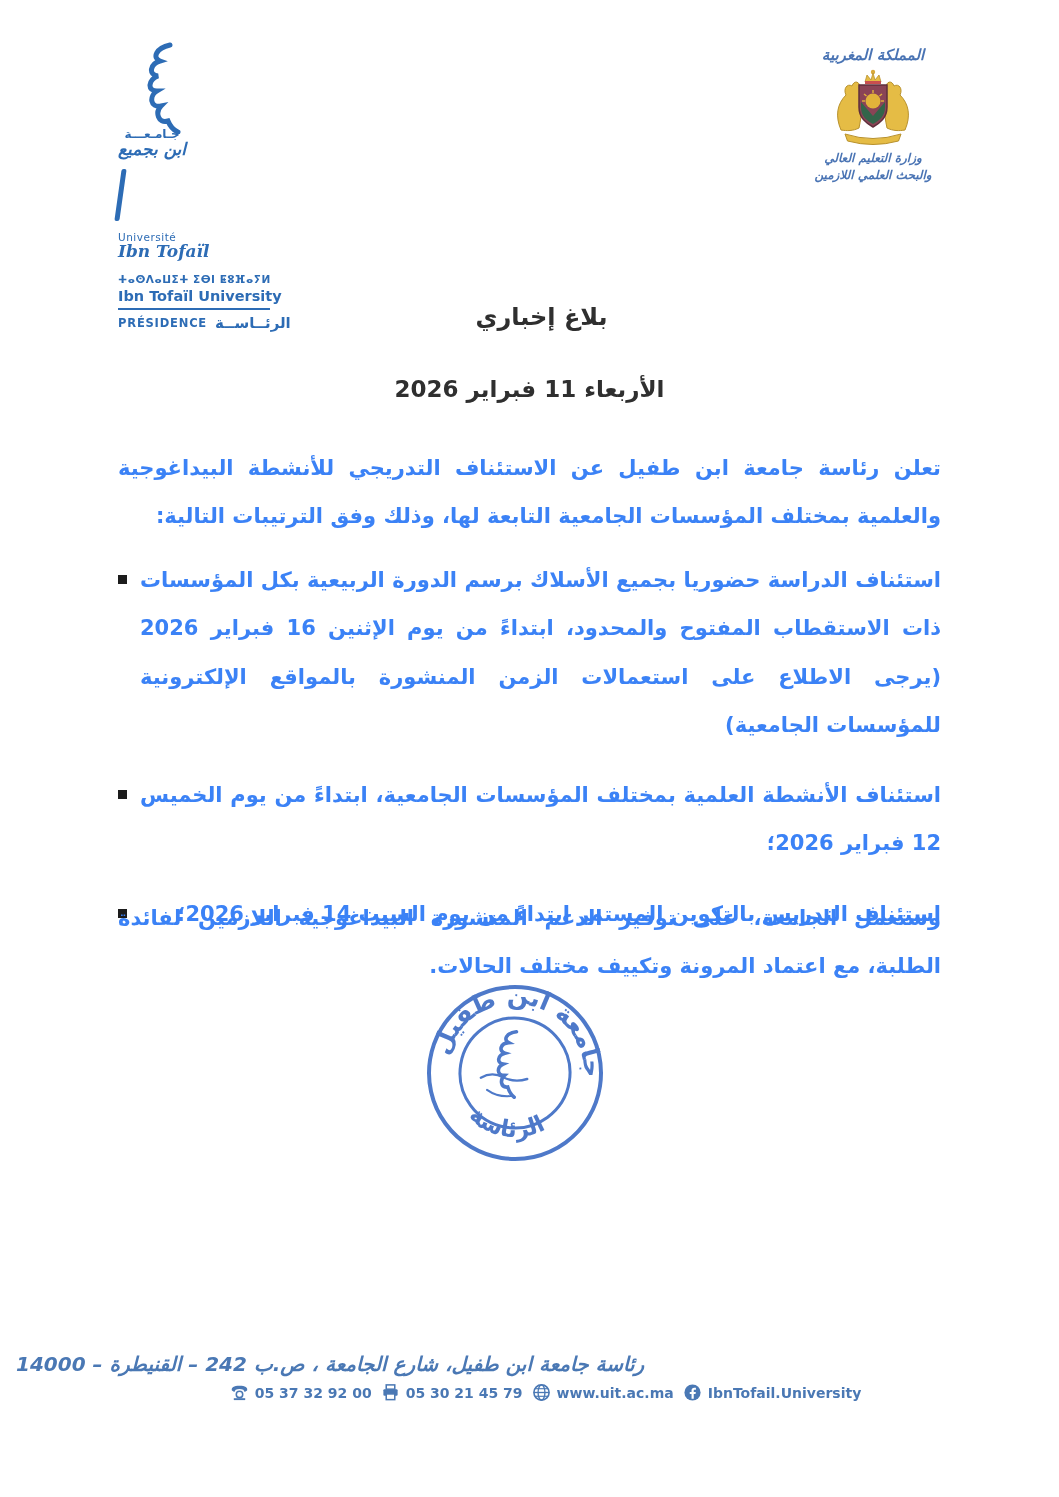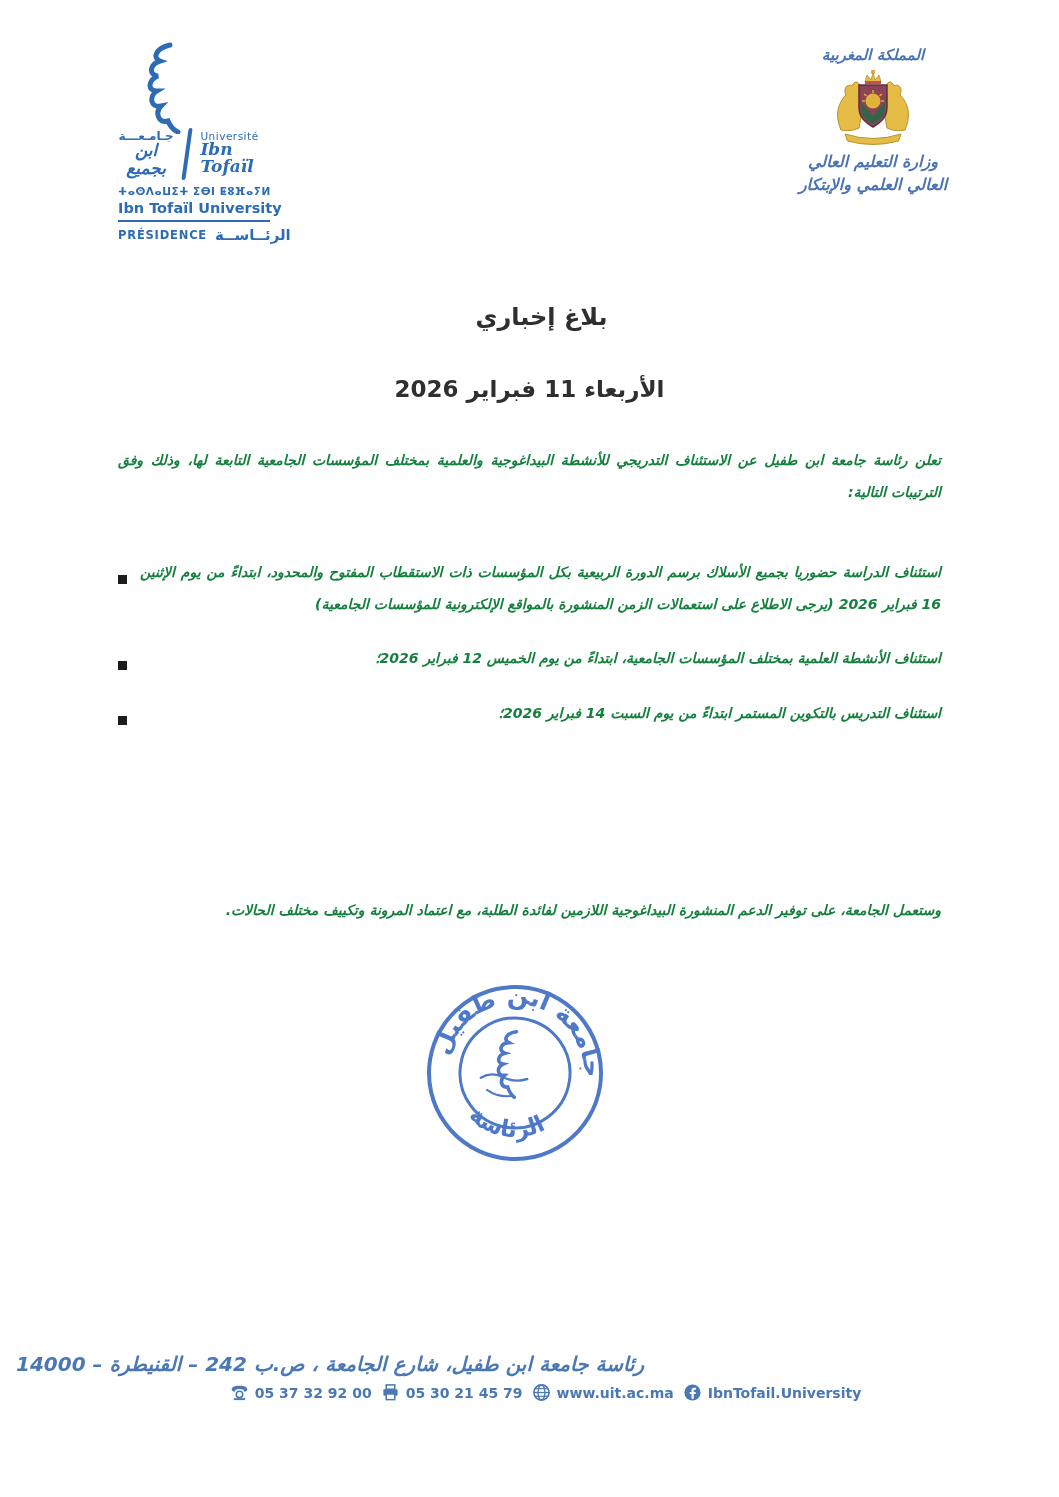--- a/index.html
+++ b/index.html
@@ -9,49 +9,49 @@
     position:relative;
     width:1059px; height:1497px;
     background:#ffffff;
     overflow:hidden;
     font-family:"DejaVu Sans", sans-serif;
   }
 
   
   .uni-logo { position:absolute; left:118px; top:42px; width:158px; color:#2d6cb5; }
   .uni-logo .swirl { display:block; margin-left:22px; }
-  .logo-row { display:flex; align-items:center; gap:11px; margin-top:-6px; }
+  .logo-row { display:flex; align-items:flex-start; gap:11px; margin-top:-6px;flex-direction:column; }
   .logo-ar { text-align:center; direction:rtl; line-height:1.05; }
   .logo-ar .ar-top { font-size:12px; font-weight:bold; }
   .logo-ar .ar-bottom { font-size:17px; font-weight:bold; font-style:italic; }
   .logo-stroke { width:5px; height:52px; background:#2d6cb5; border-radius:2px; transform:skewX(-8deg); }
   .logo-latin { line-height:1.0; padding-bottom:2px; }
   .logo-latin .u-small { font-size:10.5px; font-weight:normal; letter-spacing:0.5px; }
   .logo-latin .u-script { font-family:"DejaVu Serif", serif; font-style:italic; font-weight:bold; font-size:17px; }
-  .tifinagh { margin-top:5px; font-size:10.5px; font-weight:bold; letter-spacing:0.5px; white-space:nowrap; }
+  .tifinagh { margin-top:11px; font-size:10.5px; font-weight:bold; letter-spacing:0.5px; white-space:nowrap; }
   .uni-en { margin-top:3px; font-size:14.5px; font-weight:bold; white-space:nowrap; }
   .logo-divider { margin-top:4px; border-top:2.5px solid #2d6cb5; width:152px; }
   .presidence { margin-top:4px; display:flex; align-items:center; gap:8px; }
   .presidence .fr { font-size:11.5px; font-weight:bold; letter-spacing:0.8px; }
   .presidence .ar { font-size:15px; font-weight:bold; direction:rtl; }
 
   
   .gov { position:absolute; left:788px; top:46px; width:170px; text-align:center; color:#4a74b4; }
   .gov-kingdom { font-size:15px; font-weight:bold; direction:rtl; font-style:italic; }
   .gov-emblem { margin:4px auto 2px auto; display:block; }
-  .gov-ministry { font-size:16px; font-weight:bold; direction:rtl; line-height:1.45; font-style:italic; white-space:nowrap; }
+  .gov-ministry { font-size:12px; font-weight:bold; direction:rtl; line-height:1.45; font-style:italic; white-space:nowrap; }
 
   
   .doc-title { position:absolute; top:303px; left:0; width:100%; text-align:center;
                font-size:24px; font-weight:bold; color:#2f2f2f; direction:rtl;margin-left:12px; }
   .doc-date  { position:absolute; top:376px; left:0; width:100%; text-align:center;
                font-size:23px; font-weight:bold; color:#2f2f2f; direction:rtl; }
 
-  .body-text { color:#15803d; font-size:14px; font-weight:bold;
-               direction:rtl; text-align:justify; line-height:2.3;font-style:italic; }
+  .body-text { color:#3b82f6; font-size:21px; font-weight:bold;
+               direction:rtl; text-align:justify; line-height:2.3; }
   .intro   { position:absolute; top:444px; right:118px; left:118px; }
   .bullets { position:absolute; top:556px; right:118px; left:118px; list-style:none; }
   .bullets li { display:flex; gap:13px; margin-bottom:22px; }
   .bullet-marker { flex:0 0 auto; width:9px; height:9px; background:#1c1c1c; margin-top:19px; }
   .bullet-text { flex:1 1 auto; }
   .closing { position:absolute; top:894px; right:118px; left:118px; }
 
   
   .stamp { position:absolute; left:424px; top:980px; width:182px; height:186px;
            transform:rotate(9deg); opacity:0.92; }
@@ -113,21 +113,21 @@
         <line x1="43" y1="26" x2="45.5" y2="28"></line>
         <line x1="61" y1="26" x2="58.5" y2="28"></line>
         <line x1="41" y1="33" x2="44" y2="33"></line>
         <line x1="60" y1="33" x2="63" y2="33"></line>
       </g>
 
       <path d="M24,66 q28,9 56,0 l-2.5,7 q-25.5,7 -51,0 z" fill="#e5bc45" stroke="#b8912c" stroke-width="1"></path>
     </svg>
     <div class="gov-ministry">
       <div>وزارة التعليم العالي</div>
-      <div>العالي العلمي والإبتكار</div>
+      <div>والبحث العلمي اللازمين</div>
     </div>
   </div>
 
   <div class="doc-title">بلاغ إخباري</div>
   <div class="doc-date">الأربعاء 11 فبراير 2026</div>
 
   <p class="intro body-text">تعلن رئاسة جامعة ابن طفيل عن الاستئناف التدريجي للأنشطة البيداغوجية والعلمية بمختلف المؤسسات الجامعية التابعة لها، وذلك وفق الترتيبات التالية:</p>
 
   <ul class="bullets">
     <li>

